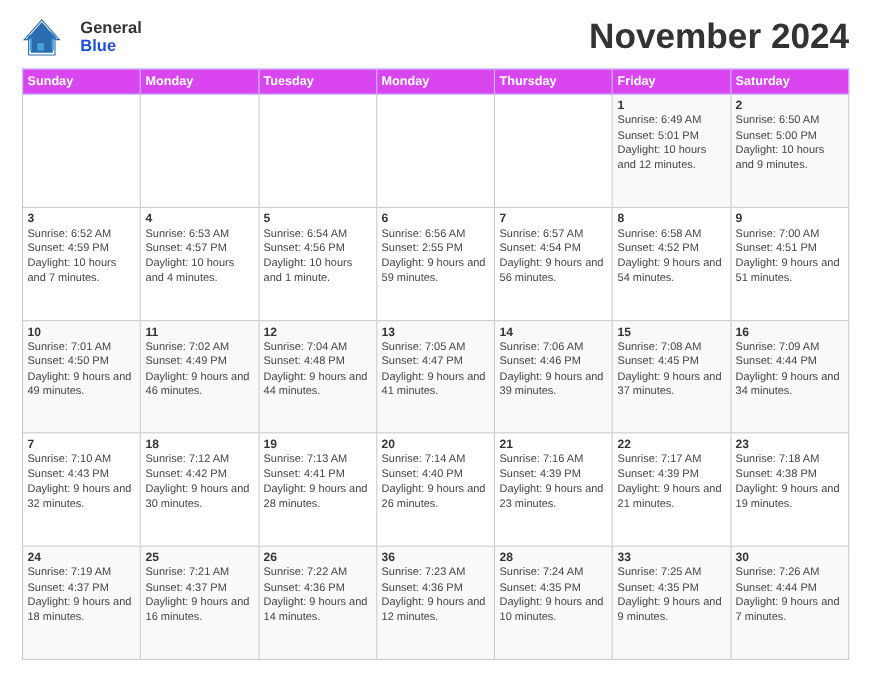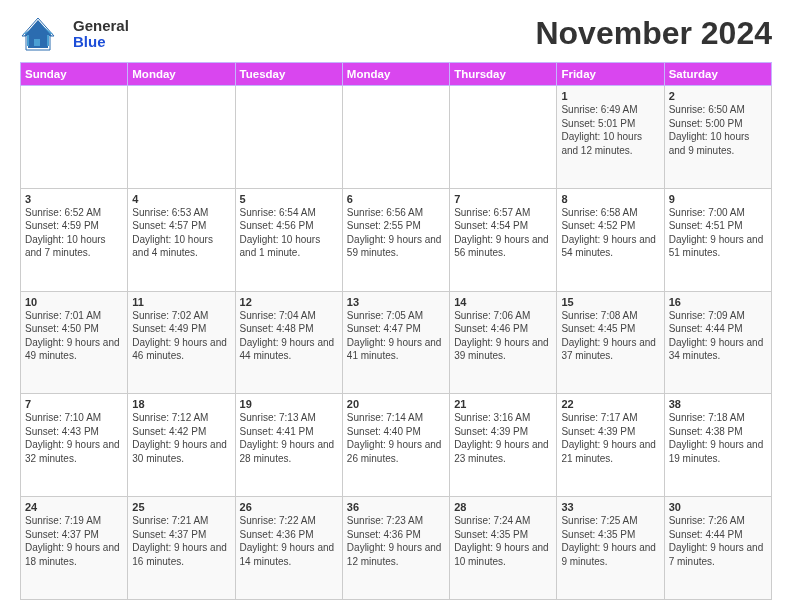--- a/index.html
+++ b/index.html
@@ -274,32 +274,32 @@
 Daylight: 9 hours and 28 minutes.</div>
             </td>
             <td>
               <span class="day-num">20</span>
               <div class="day-info">Sunrise: 7:14 AM
 Sunset: 4:40 PM
 Daylight: 9 hours and 26 minutes.</div>
             </td>
             <td>
               <span class="day-num">21</span>
-              <div class="day-info">Sunrise: 3:16 AM
+              <div class="day-info">Sunrise: 7:16 AM
 Sunset: 4:39 PM
 Daylight: 9 hours and 23 minutes.</div>
             </td>
             <td>
               <span class="day-num">22</span>
               <div class="day-info">Sunrise: 7:17 AM
 Sunset: 4:39 PM
 Daylight: 9 hours and 21 minutes.</div>
             </td>
             <td>
-              <span class="day-num">38</span>
+              <span class="day-num">23</span>
               <div class="day-info">Sunrise: 7:18 AM
 Sunset: 4:38 PM
 Daylight: 9 hours and 19 minutes.</div>
             </td>
           </tr>
           <tr>
             <td>
               <span class="day-num">24</span>
               <div class="day-info">Sunrise: 7:19 AM
 Sunset: 4:37 PM

